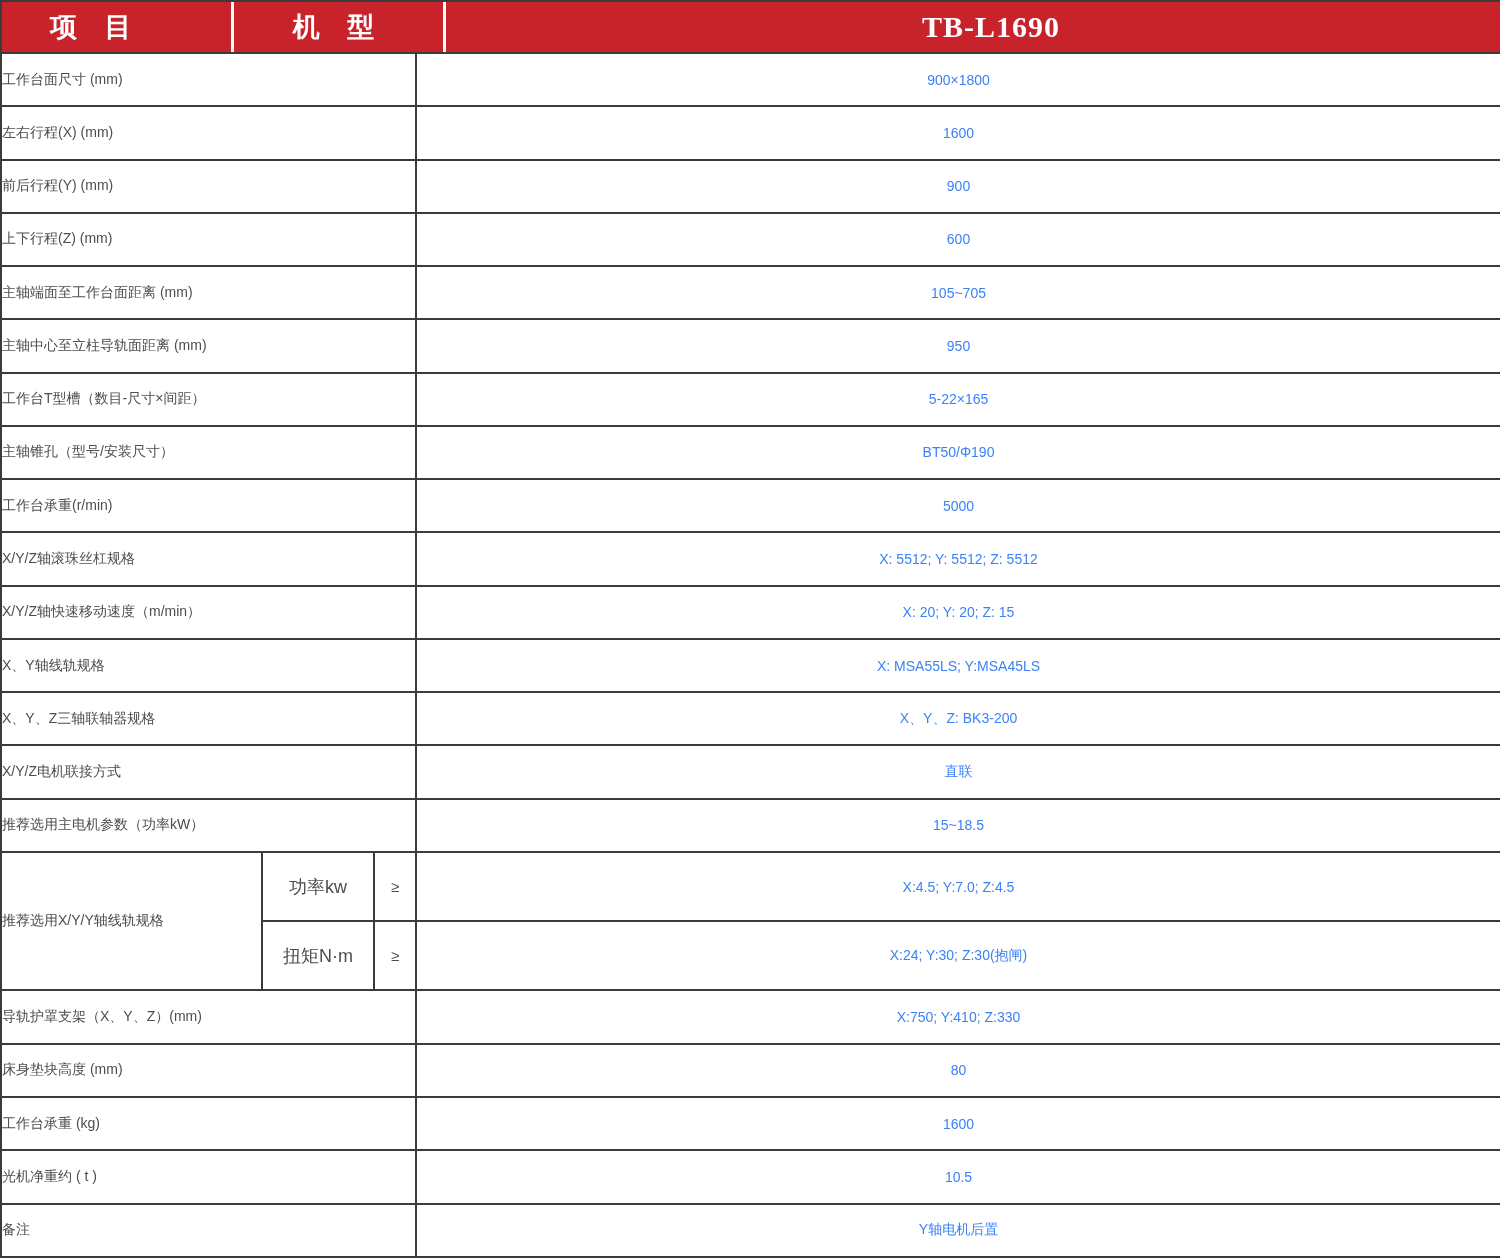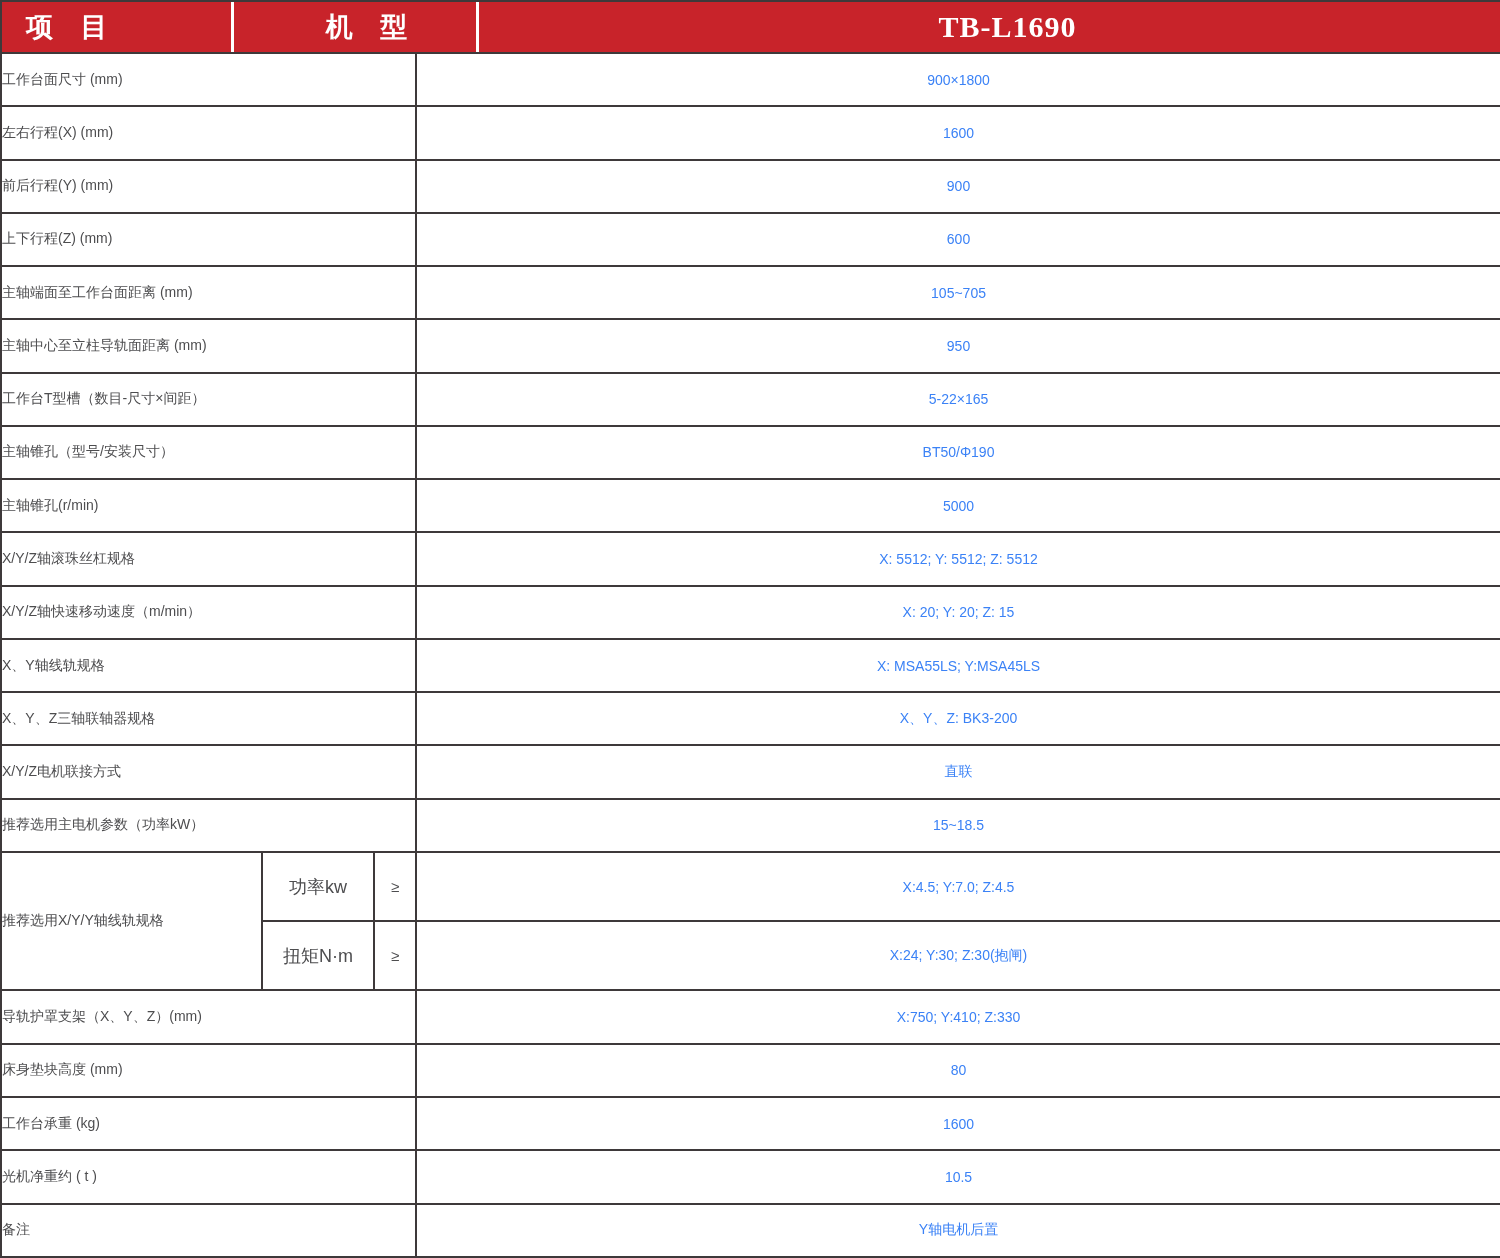--- a/index.html
+++ b/index.html
@@ -36,33 +36,32 @@
   .hseg {
     display: flex;
     align-items: center;
     color: #ffffff;
     font-weight: bold;
     box-sizing: border-box;
     height: 100%;
   }
   .hseg-item {
     width: 232px;
-    padding-left: 24px;
+    padding-left: 48px;
     font-size: 27px;
     letter-spacing: 10px;
     border-right: 3px solid #ffffff;
     justify-content: flex-start;
   }
   .hseg-model {
     width: 212px;
     font-size: 27px;
     letter-spacing: 10px;
     border-right: 3px solid #ffffff;
     justify-content: center;
-    margin-left: 33px;
   }
   .hseg-modelvalue {
     flex: 1;
     justify-content: center;
     font-family: "Liberation Serif", "DejaVu Serif", serif;
     font-size: 30px;
     letter-spacing: 1px;
     padding-left: 36px;
   }
   td.label-cell {
@@ -136,21 +135,21 @@
   </tr>
   <tr>
     <td class="label-cell" colspan="3">工作台T型槽（数目-尺寸×间距）</td>
     <td class="value-cell">5-22×165</td>
   </tr>
   <tr>
     <td class="label-cell" colspan="3">主轴锥孔（型号/安装尺寸）</td>
     <td class="value-cell">BT50/Φ190</td>
   </tr>
   <tr>
-    <td class="label-cell" colspan="3">主轴锥孔(r/min)</td>
+    <td class="label-cell" colspan="3">工作台承重(r/min)</td>
     <td class="value-cell">5000</td>
   </tr>
   <tr>
     <td class="label-cell" colspan="3">X/Y/Z轴滚珠丝杠规格</td>
     <td class="value-cell">X: 5512; Y: 5512; Z: 5512</td>
   </tr>
   <tr>
     <td class="label-cell" colspan="3">X/Y/Z轴快速移动速度（m/min）</td>
     <td class="value-cell">X: 20; Y: 20; Z: 15</td>
   </tr>

